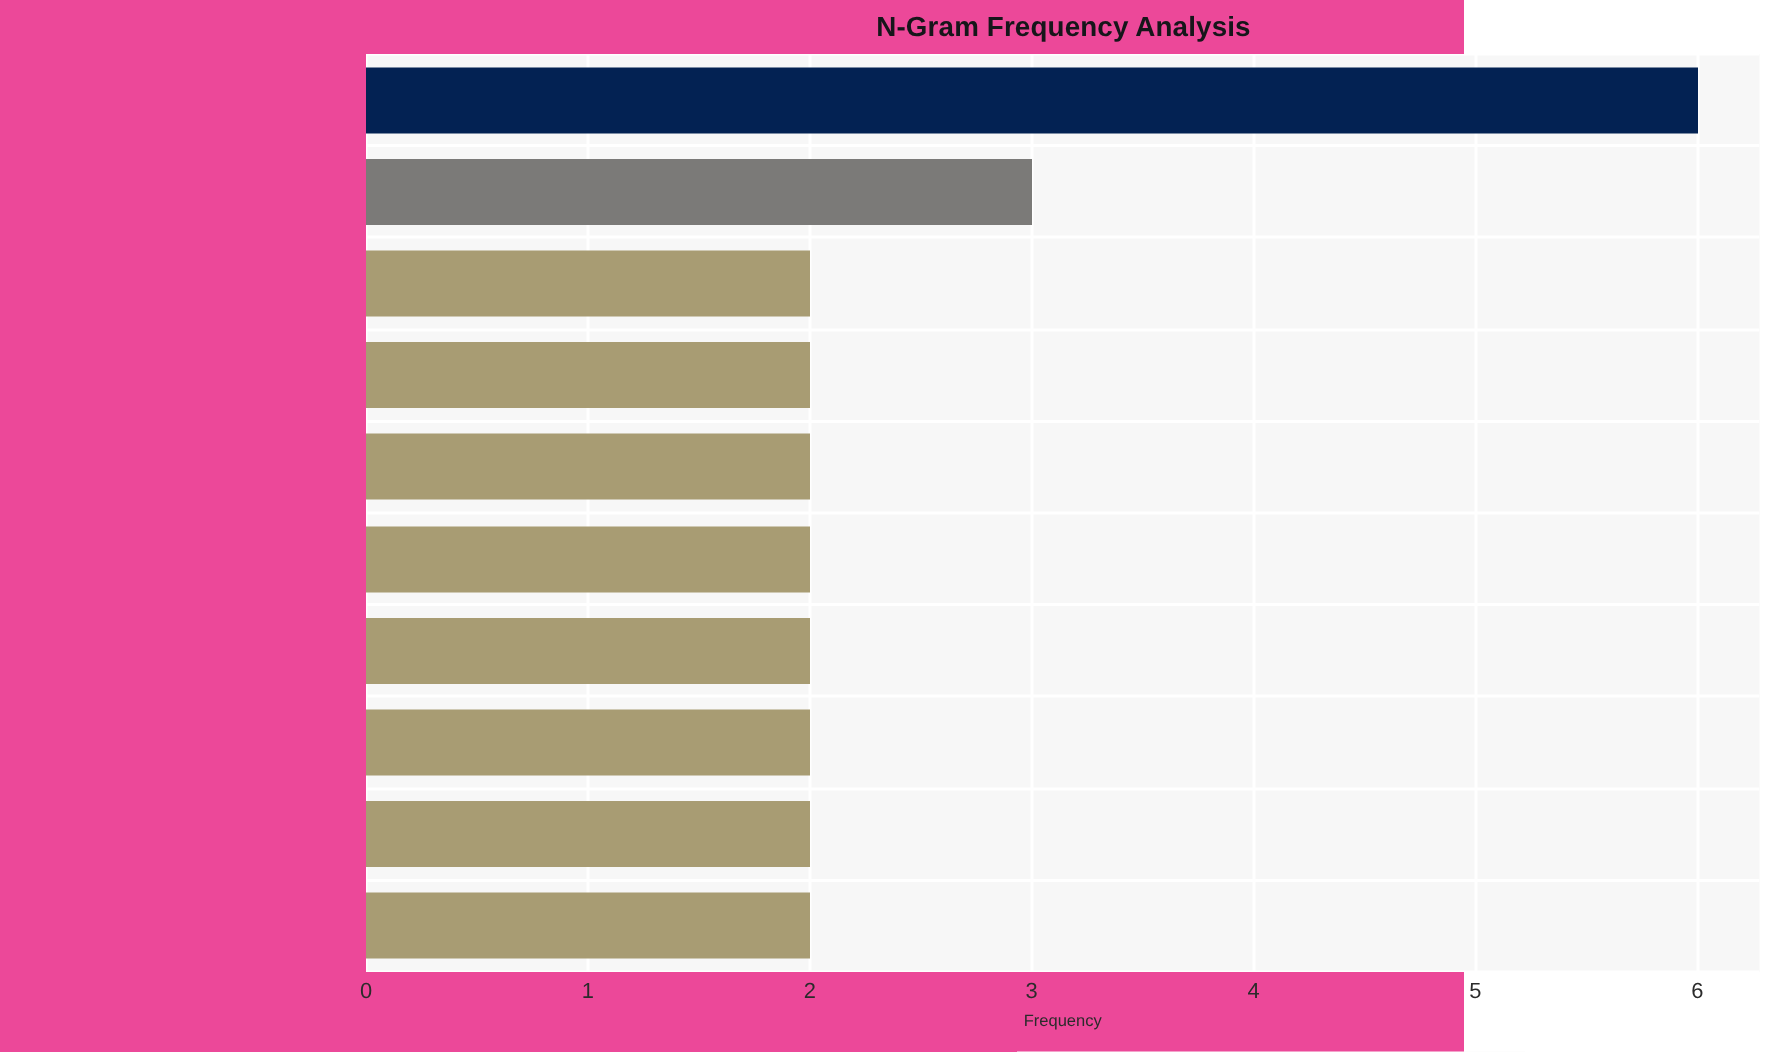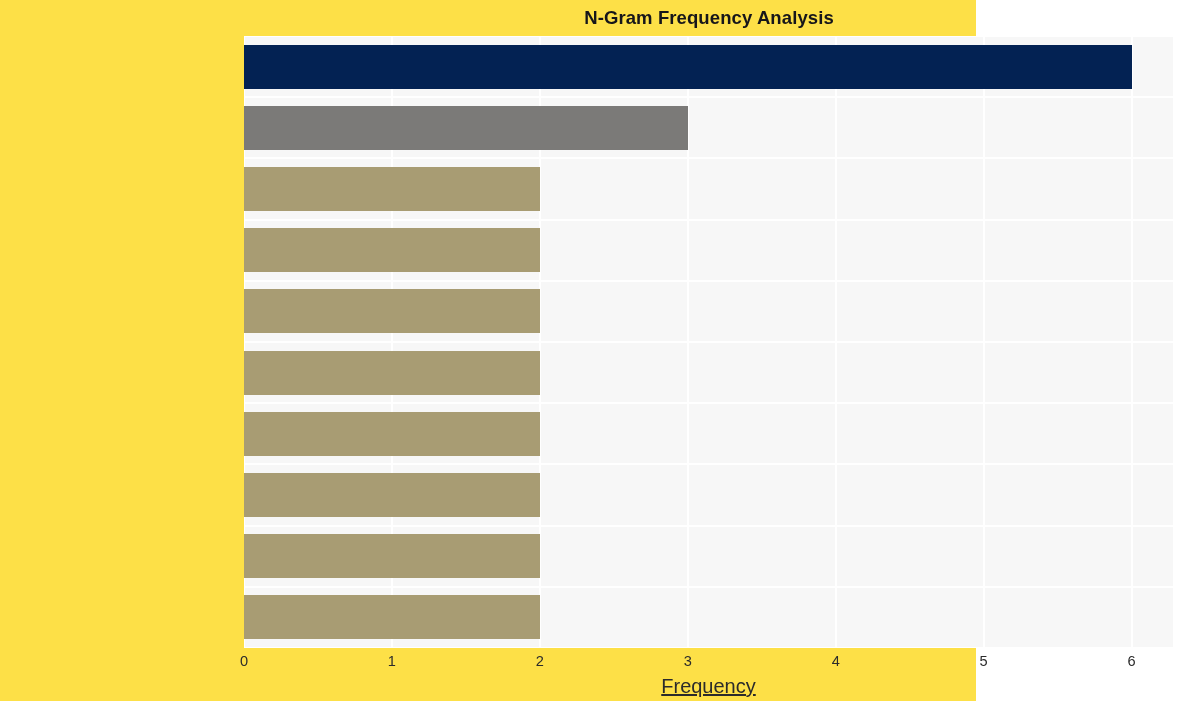--- a/index.html
+++ b/index.html
@@ -11,21 +11,21 @@
     width: 1184px;
     height: 701px;
     font-family: "Liberation Sans", "DejaVu Sans", sans-serif;
     -webkit-font-smoothing: antialiased;
     overflow: hidden;
   }
   #figure {
     position: relative;
     width: 976px;
     height: 701px;
-    background: #fde047;
+    background: #ec4899;
   }
   
   #chart-title {
     position: absolute;
     left: 244px;
     top: 7px;
     width: 930px;
     text-align: center;
     font-size: 18.5px;
     font-weight: bold;
@@ -83,23 +83,22 @@
     font-size: 14.6px;
     color: #2b2b2b;
   }
   
   #xaxis-label {
     position: absolute;
     left: 244px;
     top: 675px;
     width: 929px;
     text-align: center;
-    font-size: 20px;
+    font-size: 11px;
     color: #2b2b2b;
-    text-decoration: underline;
   }
 </style>
 </head>
 <body>
 
 <div id="figure">
 
   <div id="chart-title">N-Gram Frequency Analysis</div>
 
   <div id="plot-area">

